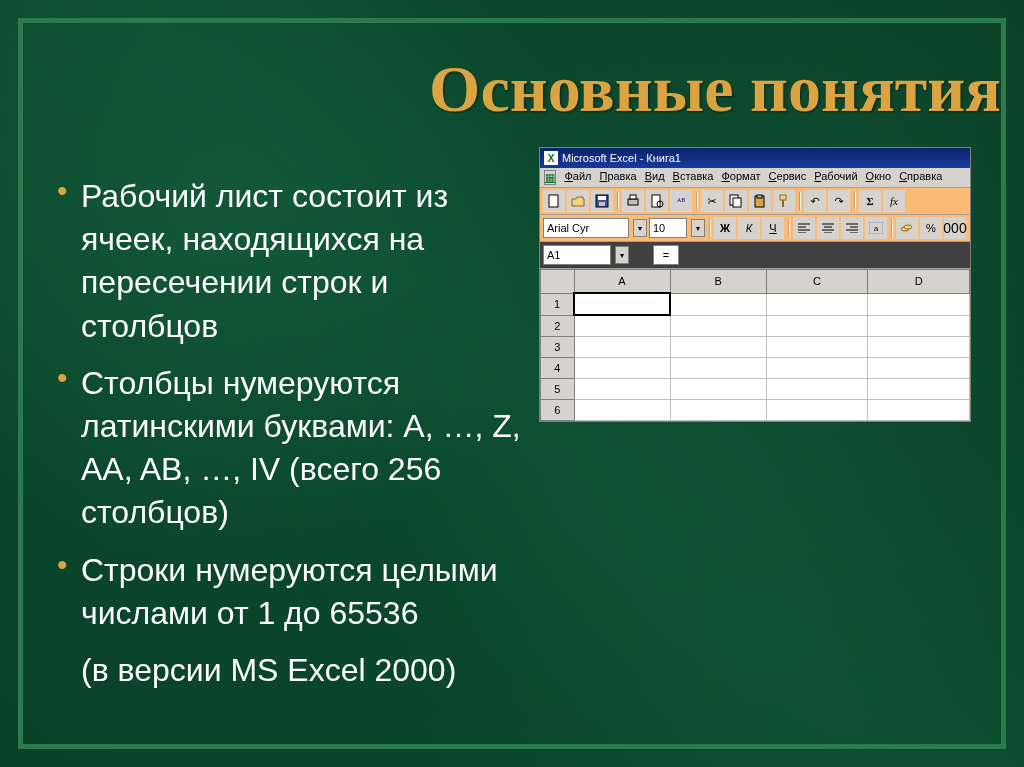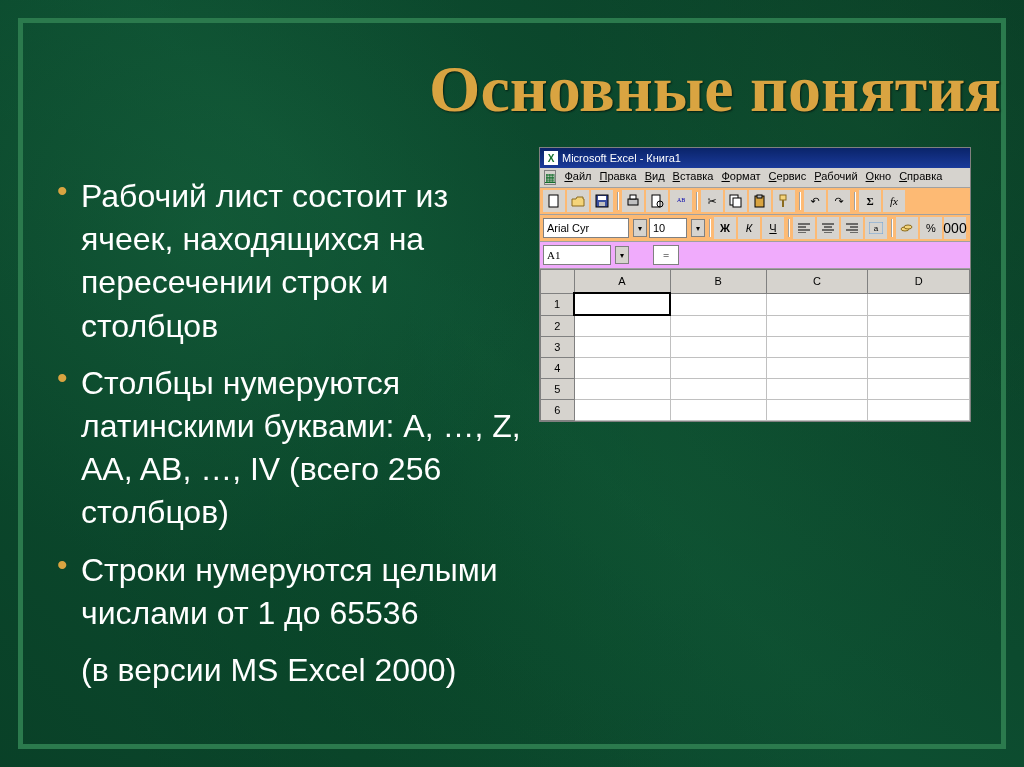--- a/index.html
+++ b/index.html
@@ -151,26 +151,25 @@
   .namebox { width: 60px; justify-content: space-between; }
   .dropbtn {
     width: 12px; height: 16px;
     background: #d6d3ce;
     border: 1px solid #808080;
     display: inline-flex; align-items: center; justify-content: center;
     margin-left: 2px;
     font-size: 8px;
   }
   .formula-row {
-    background: #f0abfc;
+    background: #404040;
     padding: 2px 3px;
     display: flex; align-items: center; gap: 2px;
     border-bottom: 1px solid #a0a0a0;
     height: 22px;
-    font-family: Liberation Serif, serif;
   }
   .formula-bar {
     flex: 0 0 24px;
     height: 18px;
     background: #fff;
     border: 1px solid #808080;
     display: inline-flex; justify-content: center; align-items: center;
   }
   .grid {
     background: #fff;

